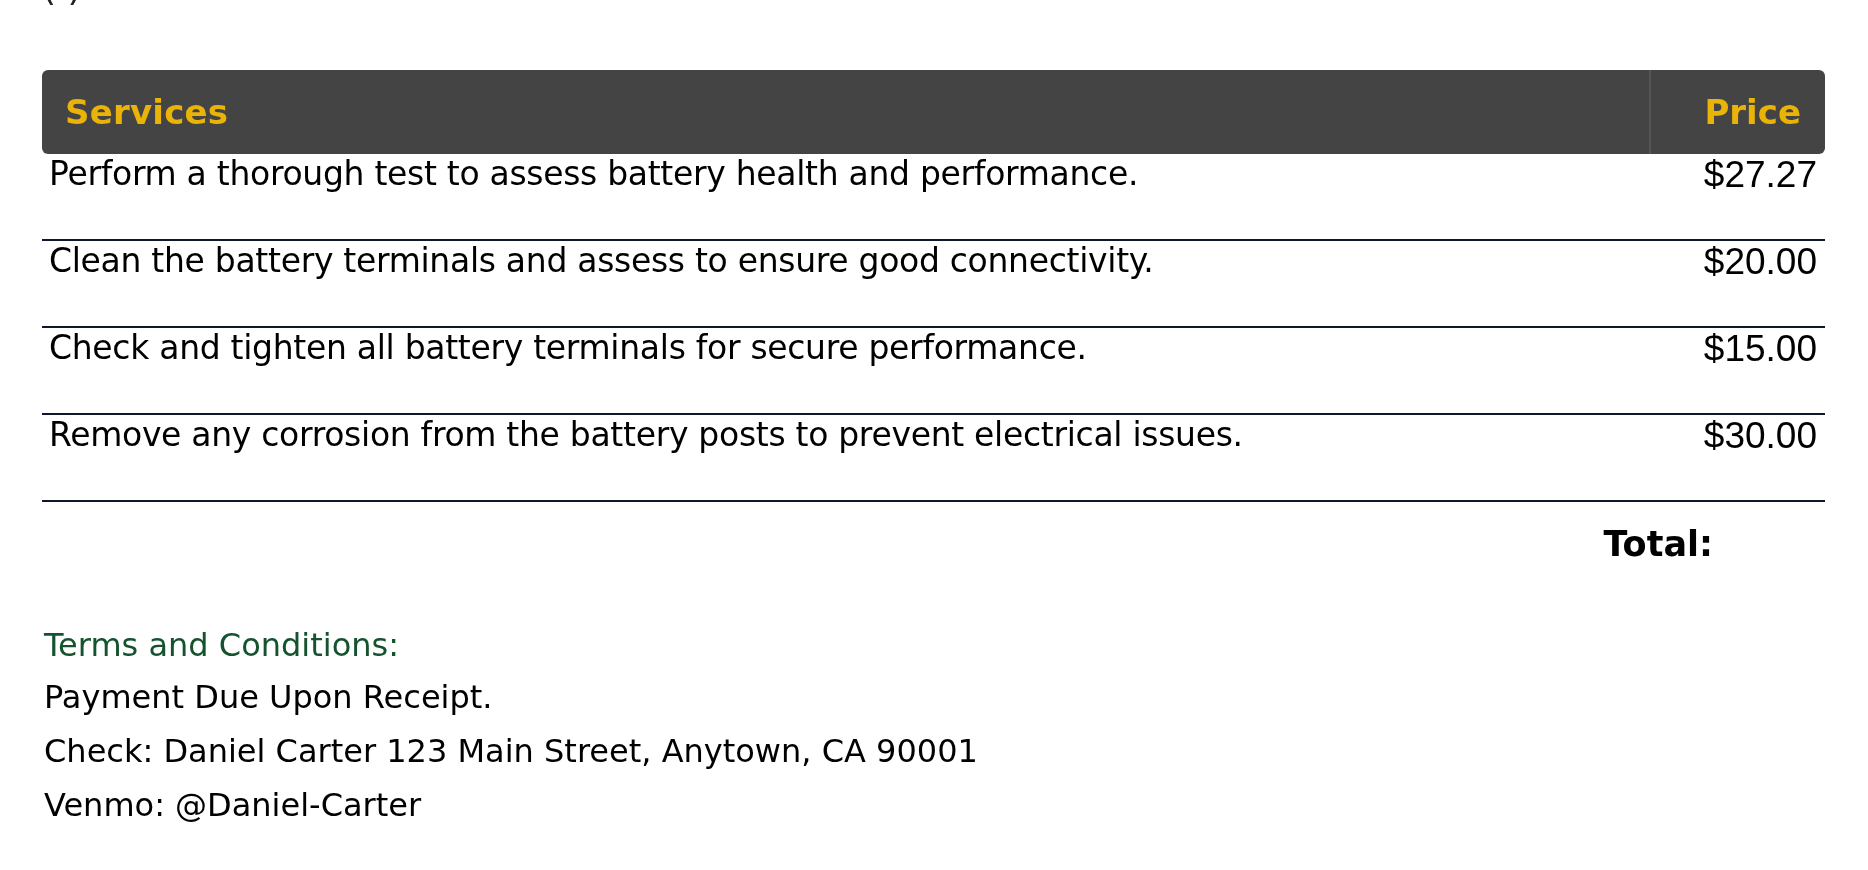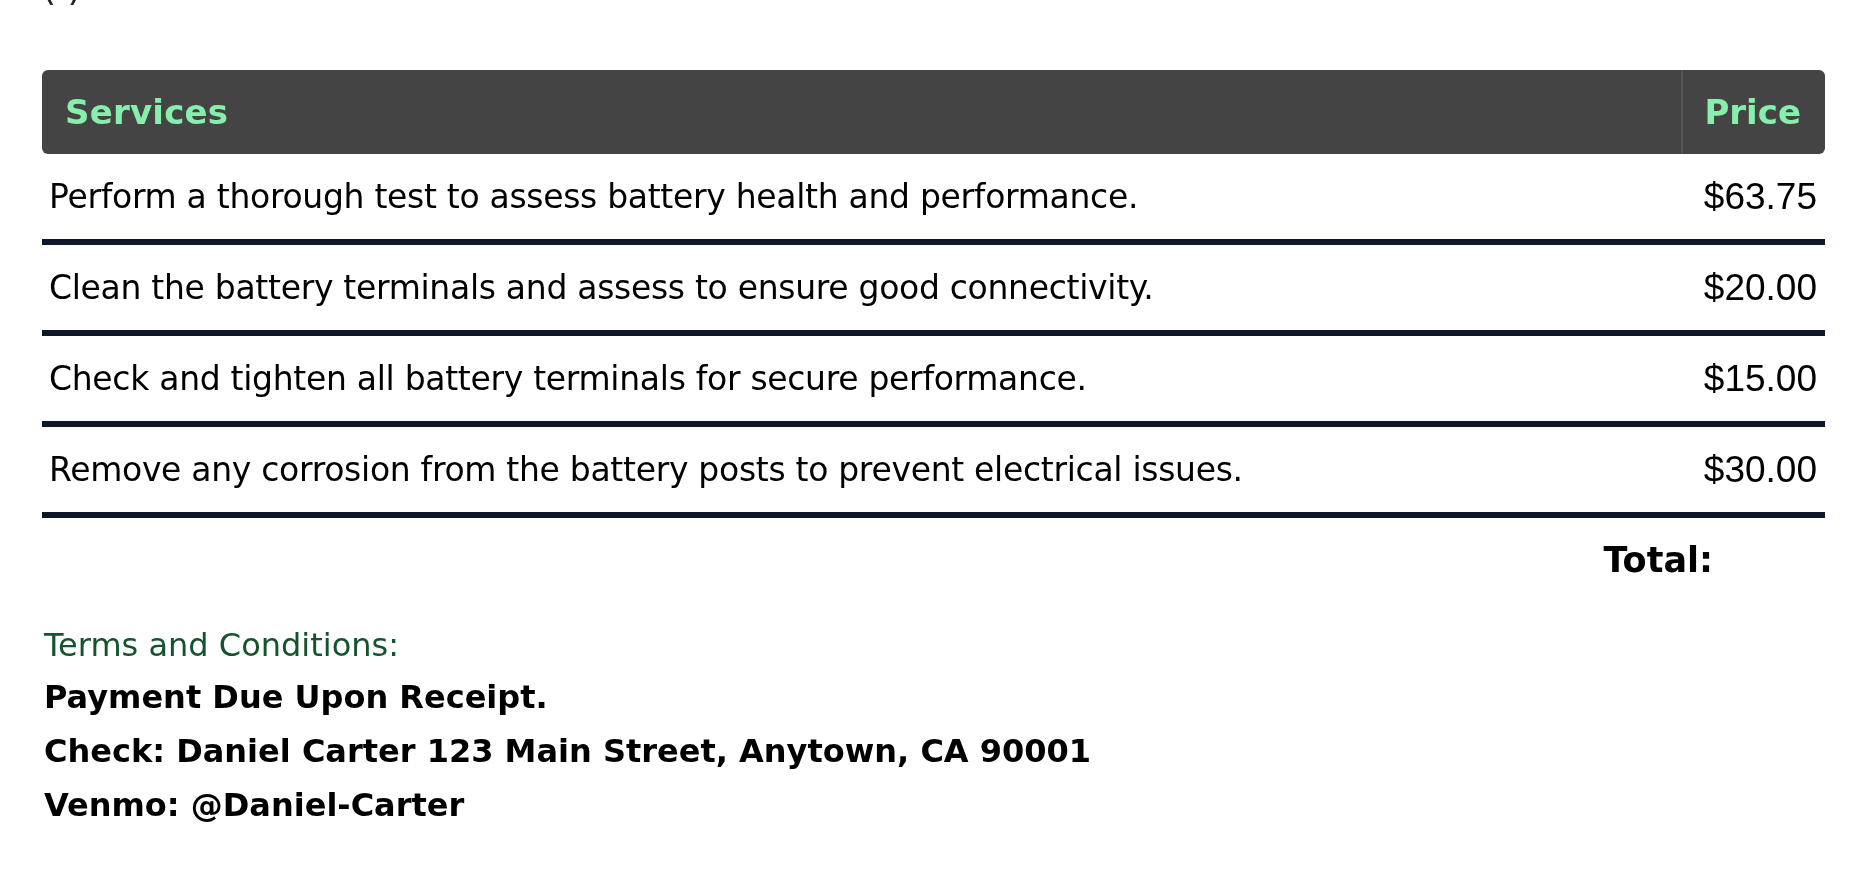--- a/index.html
+++ b/index.html
@@ -30,48 +30,47 @@
     left: 42px;
     top: 70px;
     width: 1783px;
     border-collapse: collapse;
   }
   .table-header {
     display: flex;
     height: 84px;
     background: #444444;
     border-radius: 6px;
-    color: #86efac;
+    color: #eab308;
     font-weight: bold;
     font-size: 34px;
     align-items: center;
   }
   .th-services {
     flex: 1;
     padding-left: 23px;
     height: 100%;
     display: flex;
     align-items: center;
     letter-spacing: 0.2px;
   }
   .th-price {
-    width: 144px;
+    width: 176px;
     height: 100%;
     border-left: 2px solid #555555;
     display: flex;
     align-items: center;
     justify-content: flex-end;
     padding-right: 24px;
     box-sizing: border-box;
   }
   .row {
     display: flex;
     height: 85px;
-    align-items: center;
-    border-bottom: 6px solid #0f172a;
+    border-bottom: 2px solid #0f172a;
     font-size: 33px;
   }
   .row .desc {
     flex: 1;
     padding-left: 7px;
     white-space: nowrap;
     letter-spacing: -0.3px;
   }
   .row .price {
     width: 200px;
@@ -103,39 +102,38 @@
   }
   .terms-heading {
     color: #14532d;
     line-height: 50px;
     height: 50px;
   }
   .terms-line {
     line-height: 54px;
     height: 54px;
     white-space: nowrap;
-    font-weight: bold;
   }
 </style>
 </head>
 <body>
 
 <div class="page">
 
   <div class="cutoff-line">(   )</div>
 
   <div class="services-table">
     <div class="table-header">
       <div class="th-services">Services</div>
       <div class="th-price">Price</div>
     </div>
 
     <div class="row">
       <div class="desc">Perform a thorough test to assess battery health and performance.</div>
-      <div class="price">$63.75</div>
+      <div class="price">$27.27</div>
     </div>
     <div class="row">
       <div class="desc">Clean the battery terminals and assess to ensure good connectivity.</div>
       <div class="price">$20.00</div>
     </div>
     <div class="row">
       <div class="desc">Check and tighten all battery terminals for secure performance.</div>
       <div class="price">$15.00</div>
     </div>
     <div class="row">

